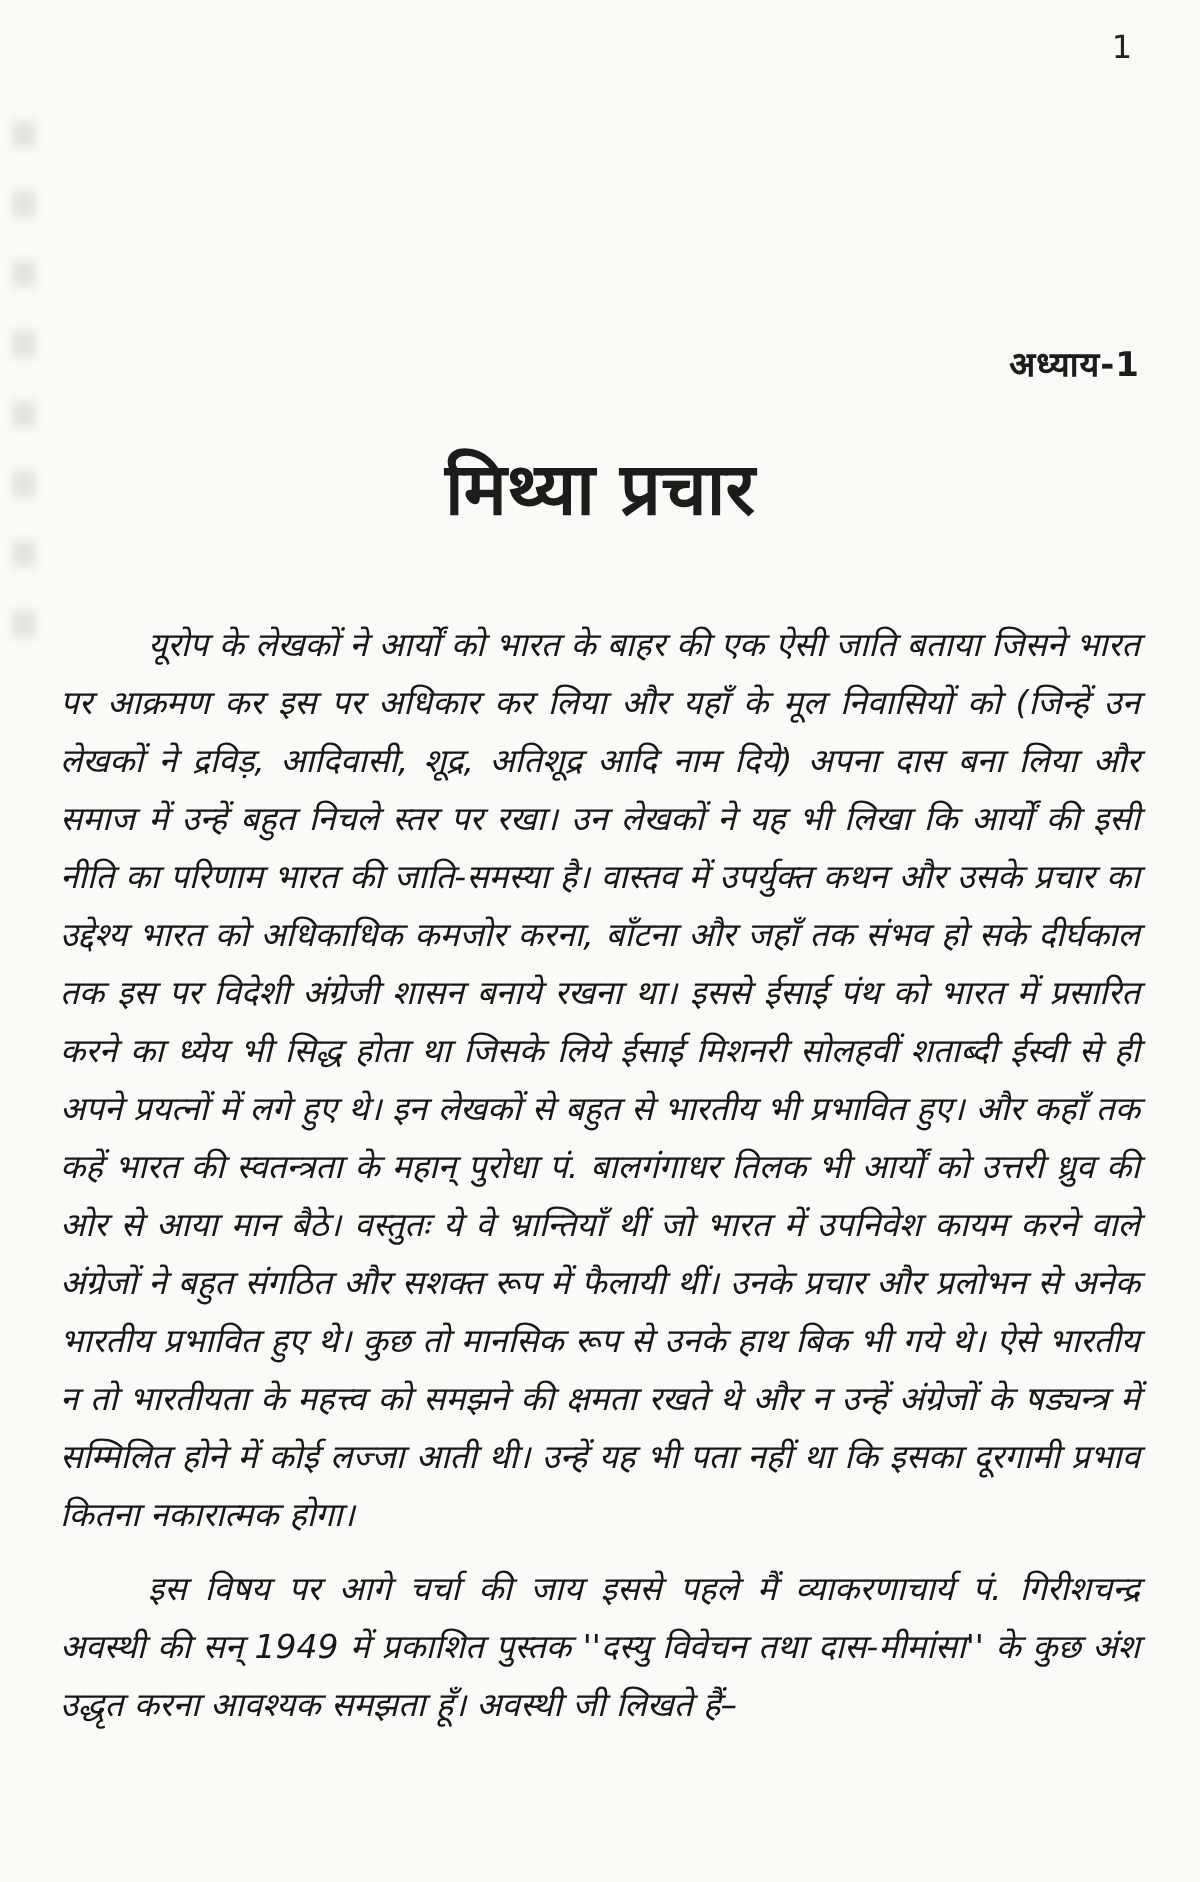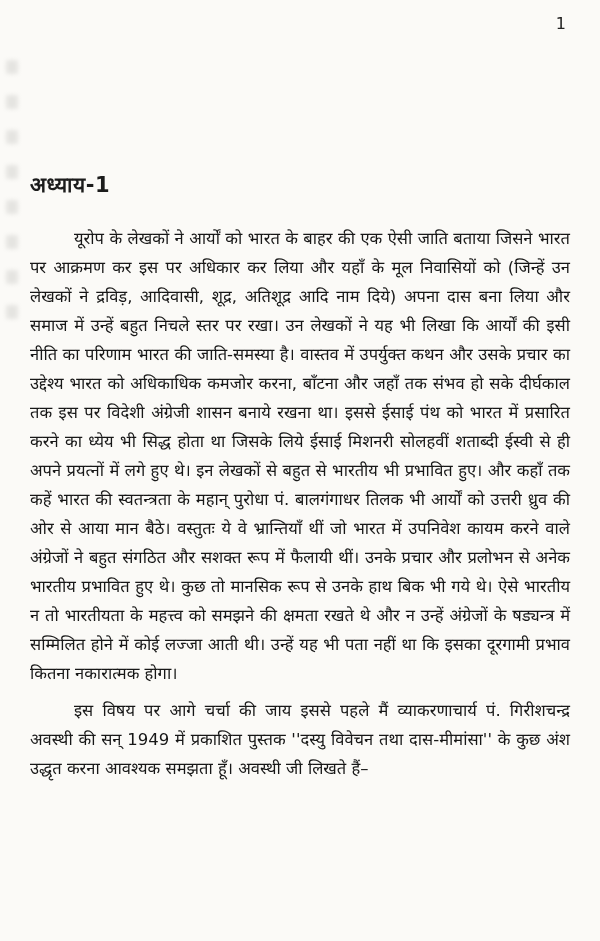--- a/index.html
+++ b/index.html
@@ -44,39 +44,40 @@
     font-size: 16px;
     color: #222;
   }
   .content {
     position: absolute;
     top: 170px;
     left: 30px;
     right: 30px;
   }
   .chapter-heading {
-    text-align: left;
-    font-size: 21px;
+    text-align: right;
+    font-size: 17px;
     font-weight: bold;
     margin: 0 0 26px 0;
     letter-spacing: 0.5px;
   }
   .book-title {
     text-align: center;
     font-size: 36px;
     font-weight: bold;
     margin: 0 0 40px 0;
   }
   .body-text p {
     font-size: 16.5px;
     line-height: 29px;
     text-align: justify;
     text-indent: 44px;
     margin: 0 0 8px 0;
     color: #171717;
+    font-style: italic;
   }
 </style>
 </head>
 <body>
 
 <div class="page">
 
   <div class="scan-bleed">
     <span class="smudge" style="top: 20px;"></span>
     <span class="smudge" style="top: 55px;"></span>
@@ -85,20 +86,21 @@
     <span class="smudge" style="top: 160px;"></span>
     <span class="smudge" style="top: 195px;"></span>
     <span class="smudge" style="top: 230px;"></span>
     <span class="smudge" style="top: 265px;"></span>
   </div>
 
   <div class="page-number">1</div>
 
   <div class="content">
     <h2 class="chapter-heading">अध्याय-1</h2>
+    <h1 class="book-title">मिथ्या प्रचार</h1>
 
     <div class="body-text">
       <p>यूरोप के लेखकों ने आर्यों को भारत के बाहर की एक ऐसी जाति बताया जिसने भारत पर आक्रमण कर इस पर अधिकार कर लिया और यहाँ के मूल निवासियों को (जिन्हें उन लेखकों ने द्रविड़, आदिवासी, शूद्र, अतिशूद्र आदि नाम दिये) अपना दास बना लिया और समाज में उन्हें बहुत निचले स्तर पर रखा। उन लेखकों ने यह भी लिखा कि आर्यों की इसी नीति का परिणाम भारत की जाति-समस्या है। वास्तव में उपर्युक्त कथन और उसके प्रचार का उद्देश्य भारत को अधिकाधिक कमजोर करना, बाँटना और जहाँ तक संभव हो सके दीर्घकाल तक इस पर विदेशी अंग्रेजी शासन बनाये रखना था। इससे ईसाई पंथ को भारत में प्रसारित करने का ध्येय भी सिद्ध होता था जिसके लिये ईसाई मिशनरी सोलहवीं शताब्दी ईस्वी से ही अपने प्रयत्नों में लगे हुए थे। इन लेखकों से बहुत से भारतीय भी प्रभावित हुए। और कहाँ तक कहें भारत की स्वतन्त्रता के महान् पुरोधा पं. बालगंगाधर तिलक भी आर्यों को उत्तरी ध्रुव की ओर से आया मान बैठे। वस्तुतः ये वे भ्रान्तियाँ थीं जो भारत में उपनिवेश कायम करने वाले अंग्रेजों ने बहुत संगठित और सशक्त रूप में फैलायी थीं। उनके प्रचार और प्रलोभन से अनेक भारतीय प्रभावित हुए थे। कुछ तो मानसिक रूप से उनके हाथ बिक भी गये थे। ऐसे भारतीय न तो भारतीयता के महत्त्व को समझने की क्षमता रखते थे और न उन्हें अंग्रेजों के षड्यन्त्र में सम्मिलित होने में कोई लज्जा आती थी। उन्हें यह भी पता नहीं था कि इसका दूरगामी प्रभाव कितना नकारात्मक होगा।</p>
       <p>इस विषय पर आगे चर्चा की जाय इससे पहले मैं व्याकरणाचार्य पं. गिरीशचन्द्र अवस्थी की सन् 1949 में प्रकाशित पुस्तक ''दस्यु विवेचन तथा दास-मीमांसा'' के कुछ अंश उद्धृत करना आवश्यक समझता हूँ। अवस्थी जी लिखते हैं–</p>
     </div>
   </div>
 
 </div>
 
 </body></html>

